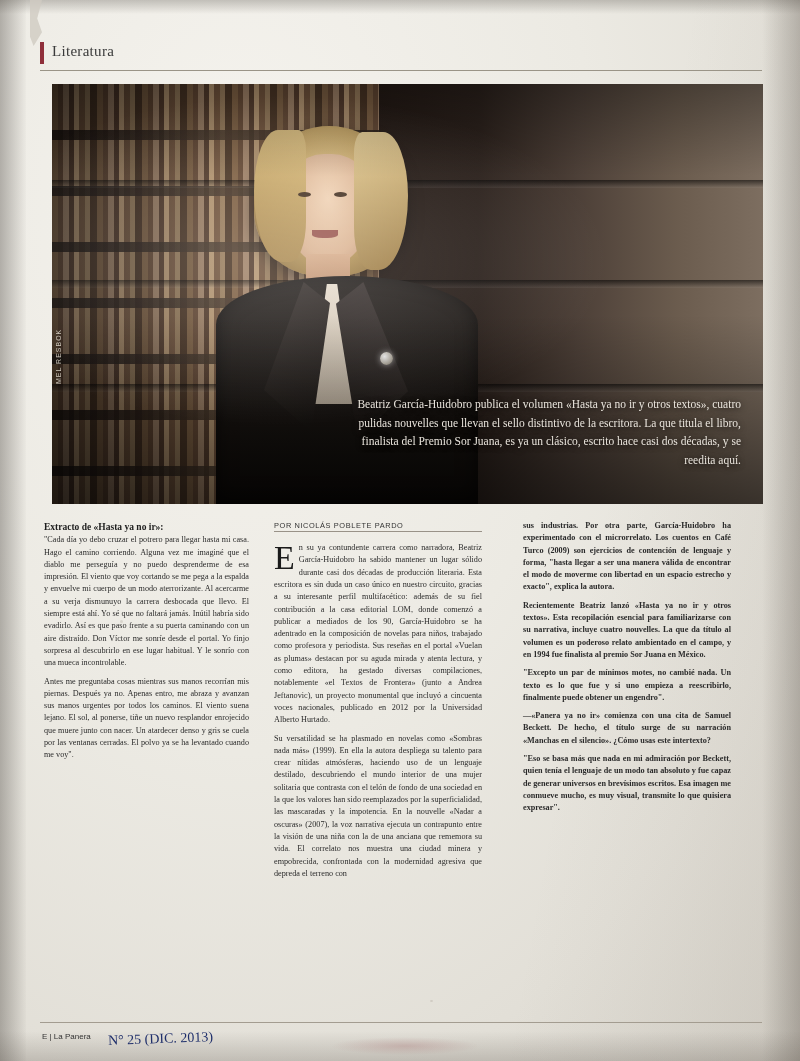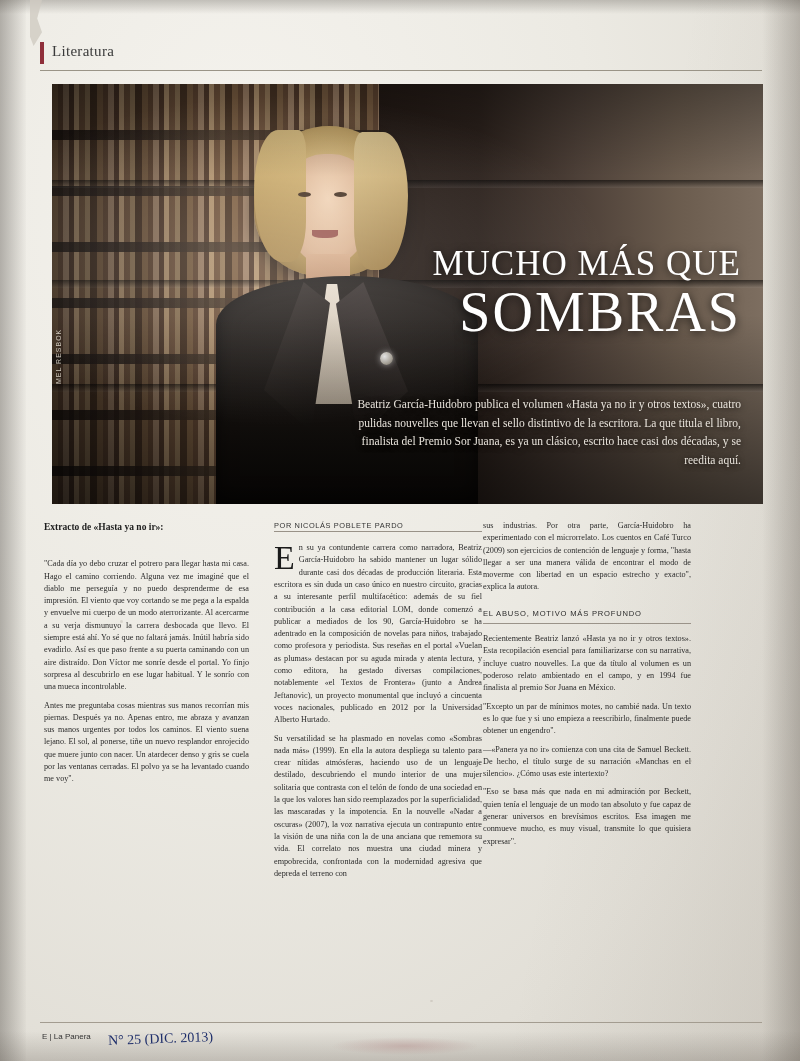--- a/index.html
+++ b/index.html
@@ -189,24 +189,24 @@
     text-align: right; font-family: "Liberation Serif", serif;
     text-shadow: 0 1px 6px rgba(0,0,0,.8);
     margin-top: 25px;
   }
 
   
   .col { position: absolute; top: 520px; font-size: 8.2px; line-height: 1.5; color: #2b2b2b; text-align: justify; }
   .col p { margin: 0 0 6px 0; }
   .c1 { left: 44px; width: 205px; }
   .c2 { left: 274px; width: 208px; }
-  .c3 { left: 483px; width: 208px; }
+  .c3 { left: 523px; width: 208px; font-weight: bold; }
 
   .extract-title {
-    font-weight: bold; font-size: 9.5px; margin-bottom: 24px; color: #1d1d1d;
+    font-weight: bold; font-size: 9.5px; margin-bottom: 0; color: #1d1d1d;
     text-align: left;
   }
   .byline {
     font-size: 7.4px; letter-spacing: .6px; color: #333;
     font-family: "Liberation Sans", sans-serif;
     padding-bottom: 4px; border-bottom: 1px solid #8d8madd;
     margin-bottom: 9px; text-align: left;
   }
   .byline-wrap { border-bottom: 1px solid #999288; margin-bottom: 10px; }
   .dropcap::first-letter {
@@ -281,42 +281,39 @@
       <div class="jacket"></div>
       <div class="blouse"></div>
       <div class="lapel-l"></div>
       <div class="lapel-r"></div>
       <div class="brooch"></div>
     </div>
 
     <div class="hero-vignette"></div>
 
     <div class="credit">MEL RESBOK</div>
-    <div class="hl hl1">MUCHO MÁS QUE</div>
-    <div class="hl hl2">SOMBRAS</div>
     <div class="hero-deck">Beatriz García-Huidobro publica el volumen «Hasta ya no ir y otros textos», cuatro pulidas nouvelles que llevan el sello distintivo de la escritora. La que titula el libro, finalista del Premio Sor Juana, es ya un clásico, escrito hace casi dos décadas, y se reedita aquí.</div>
   </div>
 
   <div class="col c1">
     <div class="extract-title">Extracto de «Hasta ya no ir»:</div>
     <p class="q">"Cada día yo debo cruzar el potrero para llegar hasta mi casa. Hago el camino corriendo. Alguna vez me imaginé que el diablo me perseguía y no puedo desprenderme de esa impresión. El viento que voy cortando se me pega a la espalda y envuelve mi cuerpo de un modo aterrorizante. Al acercarme a su verja dismunuyo la carrera desbocada que llevo. El siempre está ahí. Yo sé que no faltará jamás. Inútil habría sido evadirlo. Así es que paso frente a su puerta caminando con un aire distraído. Don Víctor me sonríe desde el portal. Yo finjo sorpresa al descubrirlo en ese lugar habitual. Y le sonrío con una mueca incontrolable.</p>
     <p class="q">Antes me preguntaba cosas mientras sus manos recorrían mis piernas. Después ya no. Apenas entro, me abraza y avanzan sus manos urgentes por todos los caminos. El viento suena lejano. El sol, al ponerse, tiñe un nuevo resplandor enrojecido que muere junto con nacer. Un atardecer denso y gris se cuela por las ventanas cerradas. El polvo ya se ha levantado cuando me voy".</p>
   </div>
 
   <div class="col c2">
     <div class="byline-wrap">
       <div class="byline" style="border:0;padding:0;margin:0">POR NICOLÁS POBLETE PARDO</div>
     </div>
     <p class="dropcap">En su ya contundente carrera como narradora, Beatriz García-Huidobro ha sabido mantener un lugar sólido durante casi dos décadas de producción literaria. Esta escritora es sin duda un caso único en nuestro circuito, gracias a su interesante perfil multifacético: además de su fiel contribución a la casa editorial LOM, donde comenzó a publicar a mediados de los 90, García-Huidobro se ha adentrado en la composición de novelas para niños, trabajado como profesora y periodista. Sus reseñas en el portal «Vuelan as plumas» destacan por su aguda mirada y atenta lectura, y como editora, ha gestado diversas compilaciones, notablemente «el Textos de Frontera» (junto a Andrea Jeftanovic), un proyecto monumental que incluyó a cincuenta voces nacionales, publicado en 2012 por la Universidad Alberto Hurtado.</p>
     <p>Su versatilidad se ha plasmado en novelas como «Sombras nada más» (1999). En ella la autora despliega su talento para crear nítidas atmósferas, haciendo uso de un lenguaje destilado, descubriendo el mundo interior de una mujer solitaria que contrasta con el telón de fondo de una sociedad en la que los valores han sido reemplazados por la superficialidad, las mascaradas y la impotencia. En la nouvelle «Nadar a oscuras» (2007), la voz narrativa ejecuta un contrapunto entre la visión de una niña con la de una anciana que rememora su vida. El correlato nos muestra una ciudad minera y empobrecida, confrontada con la modernidad agresiva que depreda el terreno con</p>
   </div>
 
   <div class="col c3">
     <p>sus industrias. Por otra parte, García-Huidobro ha experimentado con el microrrelato. Los cuentos en Café Turco (2009) son ejercicios de contención de lenguaje y forma, "hasta llegar a ser una manera válida de encontrar el modo de moverme con libertad en un espacio estrecho y exacto", explica la autora.</p>
-    <div class="subhead">EL ABUSO, MOTIVO MÁS PROFUNDO</div>
     <p>Recientemente Beatriz lanzó «Hasta ya no ir y otros textos». Esta recopilación esencial para familiarizarse con su narrativa, incluye cuatro nouvelles. La que da título al volumen es un poderoso relato ambientado en el campo, y en 1994 fue finalista al premio Sor Juana en México.</p>
     <p>"Excepto un par de mínimos motes, no cambié nada. Un texto es lo que fue y si uno empieza a reescribirlo, finalmente puede obtener un engendro".</p>
     <p>—«Panera ya no ir» comienza con una cita de Samuel Beckett. De hecho, el título surge de su narración «Manchas en el silencio». ¿Cómo usas este intertexto?</p>
     <p>"Eso se basa más que nada en mi admiración por Beckett, quien tenía el lenguaje de un modo tan absoluto y fue capaz de generar universos en brevísimos escritos. Esa imagen me conmueve mucho, es muy visual, transmite lo que quisiera expresar".</p>
   </div>
 
   <div class="footer-rule"></div>
   <div class="masthead">E | La Panera</div>
   <div class="issue-hand">N° 25  (DIC. 2013)</div>
   <div class="bottom-smudge"></div>

